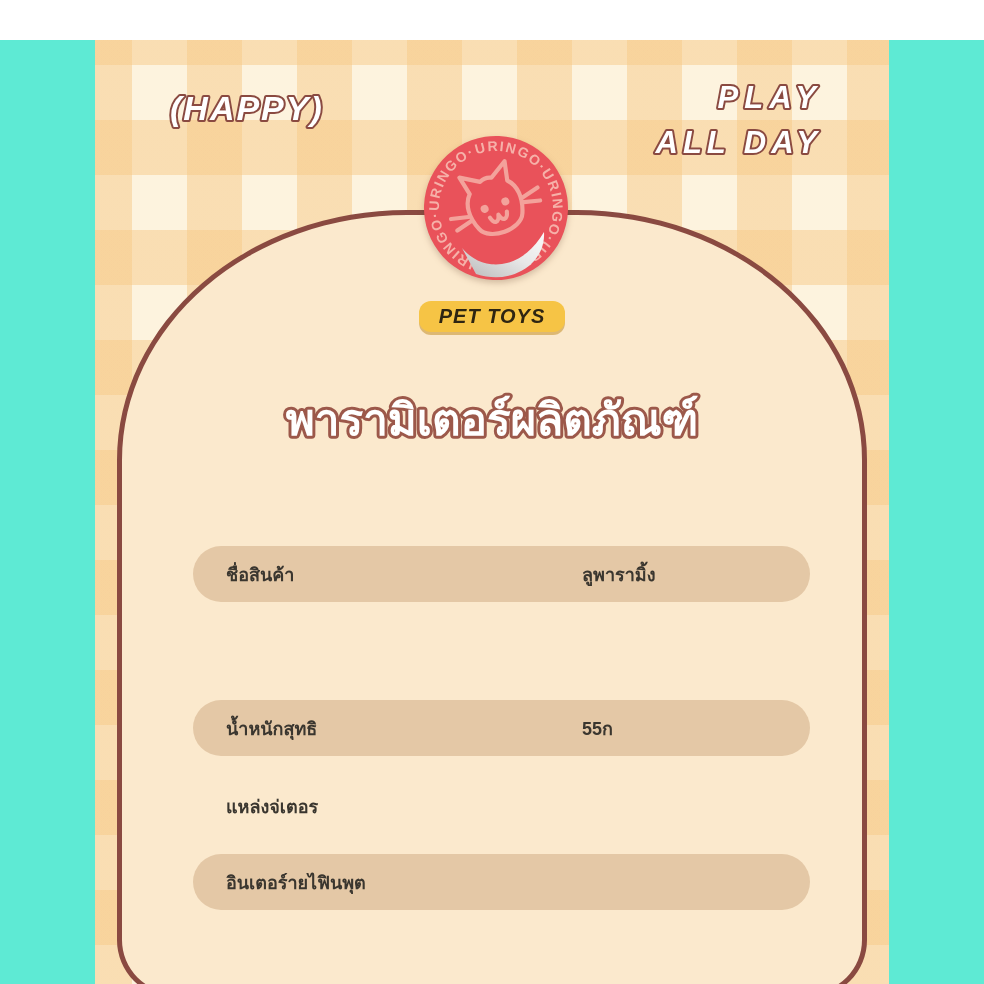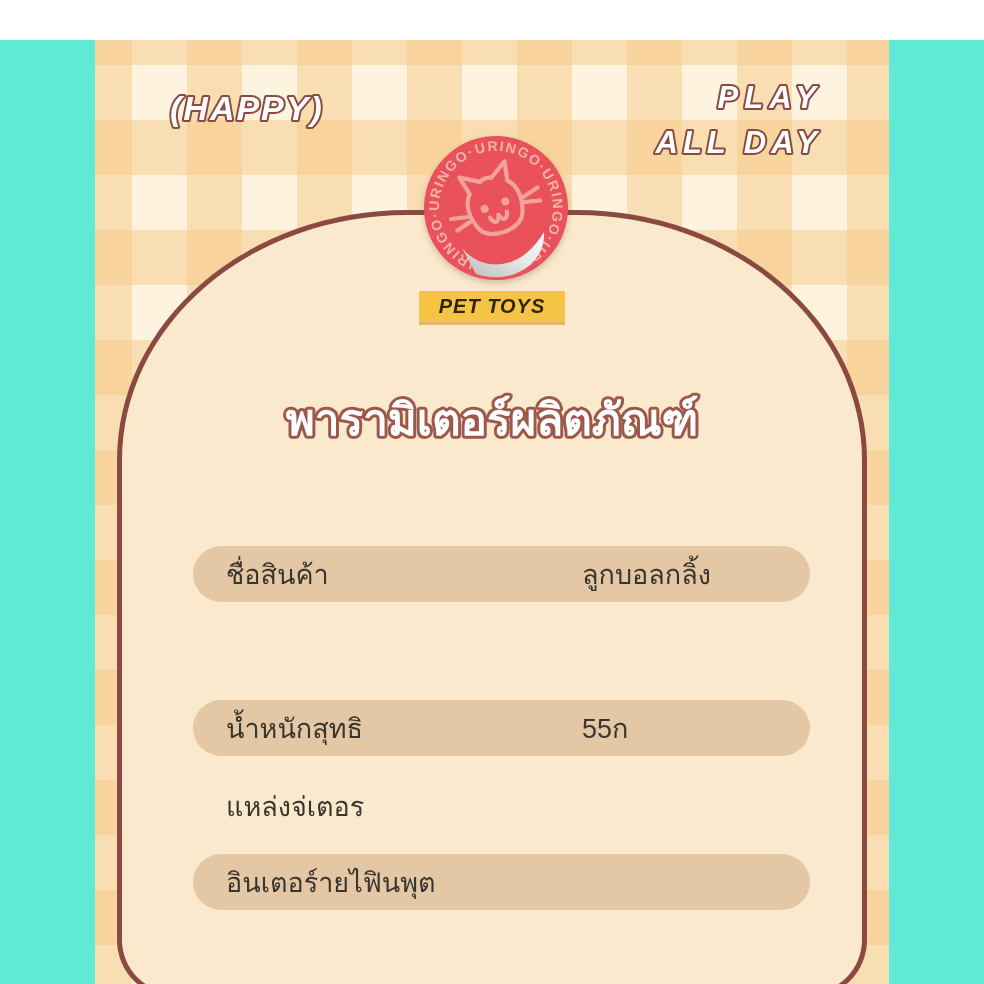--- a/index.html
+++ b/index.html
@@ -39,39 +39,39 @@
   
   #title-svg{position:absolute;left:117px;top:340px;width:750px;height:80px;overflow:visible;z-index:3;}
   #title-text{
     font-family:"Liberation Sans", sans-serif;
     font-weight:bold;font-size:44px;
     fill:#ffffff;stroke:#9c584a;stroke-width:6px;stroke-linejoin:round;
     paint-order:stroke fill;
   }
   
   #badge{
-    position:absolute;left:419px;top:251px;width:146px;height:31px;
-    background:#f6c445;border-radius:0;
+    position:absolute;left:419px;top:261px;width:146px;height:31px;
+    background:#f6c445;border-radius:12px;
     box-shadow:0 3px 0 rgba(196,144,41,0.55);
     display:flex;align-items:center;justify-content:center;
     z-index:3;
   }
   #badge span{
     font-style:italic;font-weight:bold;font-size:20px;letter-spacing:1px;
     color:#2e2512;
   }
   
   .spec-row{
     position:absolute;left:193px;width:617px;height:56px;
     z-index:3;display:block;
   }
   .spec-row.pill{background:#e4c8a6;border-radius:28px;}
   .spec-label,.spec-value{
     position:absolute;top:0;height:56px;line-height:58px;
-    font-size:27px;font-weight:400;color:#3a362f;white-space:nowrap;
+    font-size:18px;font-weight:700;color:#3a362f;white-space:nowrap;
   }
   .spec-label{left:33px;}
   .spec-value{left:389px;}
   
   #sticker-svg{
     position:absolute;left:412px;top:88px;width:168px;height:168px;
     z-index:5;overflow:visible;
     filter:drop-shadow(0 3px 3px rgba(90,50,30,0.25));
   }
   .ring-text{
@@ -122,21 +122,21 @@
   <div id="badge">
     <span>PET TOYS</span>
   </div>
 
   <svg id="title-svg" viewBox="0 0 750 80">
     <text id="title-text" x="375" y="55" text-anchor="middle">พารามิเตอร์ผลิตภัณฑ์</text>
   </svg>
 
   <div class="spec-row pill" style="top:506px">
     <span class="spec-label">ชื่อสินค้า</span>
-    <span class="spec-value">ลูกบอลกลิ้ง</span>
+    <span class="spec-value">ลูพารามิ้ง</span>
   </div>
   <div class="spec-row pill" style="top:660px">
     <span class="spec-label">น้ำหนักสุทธิ</span>
     <span class="spec-value">55ก</span>
   </div>
   <div class="spec-row" style="top:738px">
     <span class="spec-label">แหล่งจ่เตอร</span>
   </div>
   <div class="spec-row pill" style="top:814px">
     <span class="spec-label">อินเตอร์ายไฟินพุต</span>

